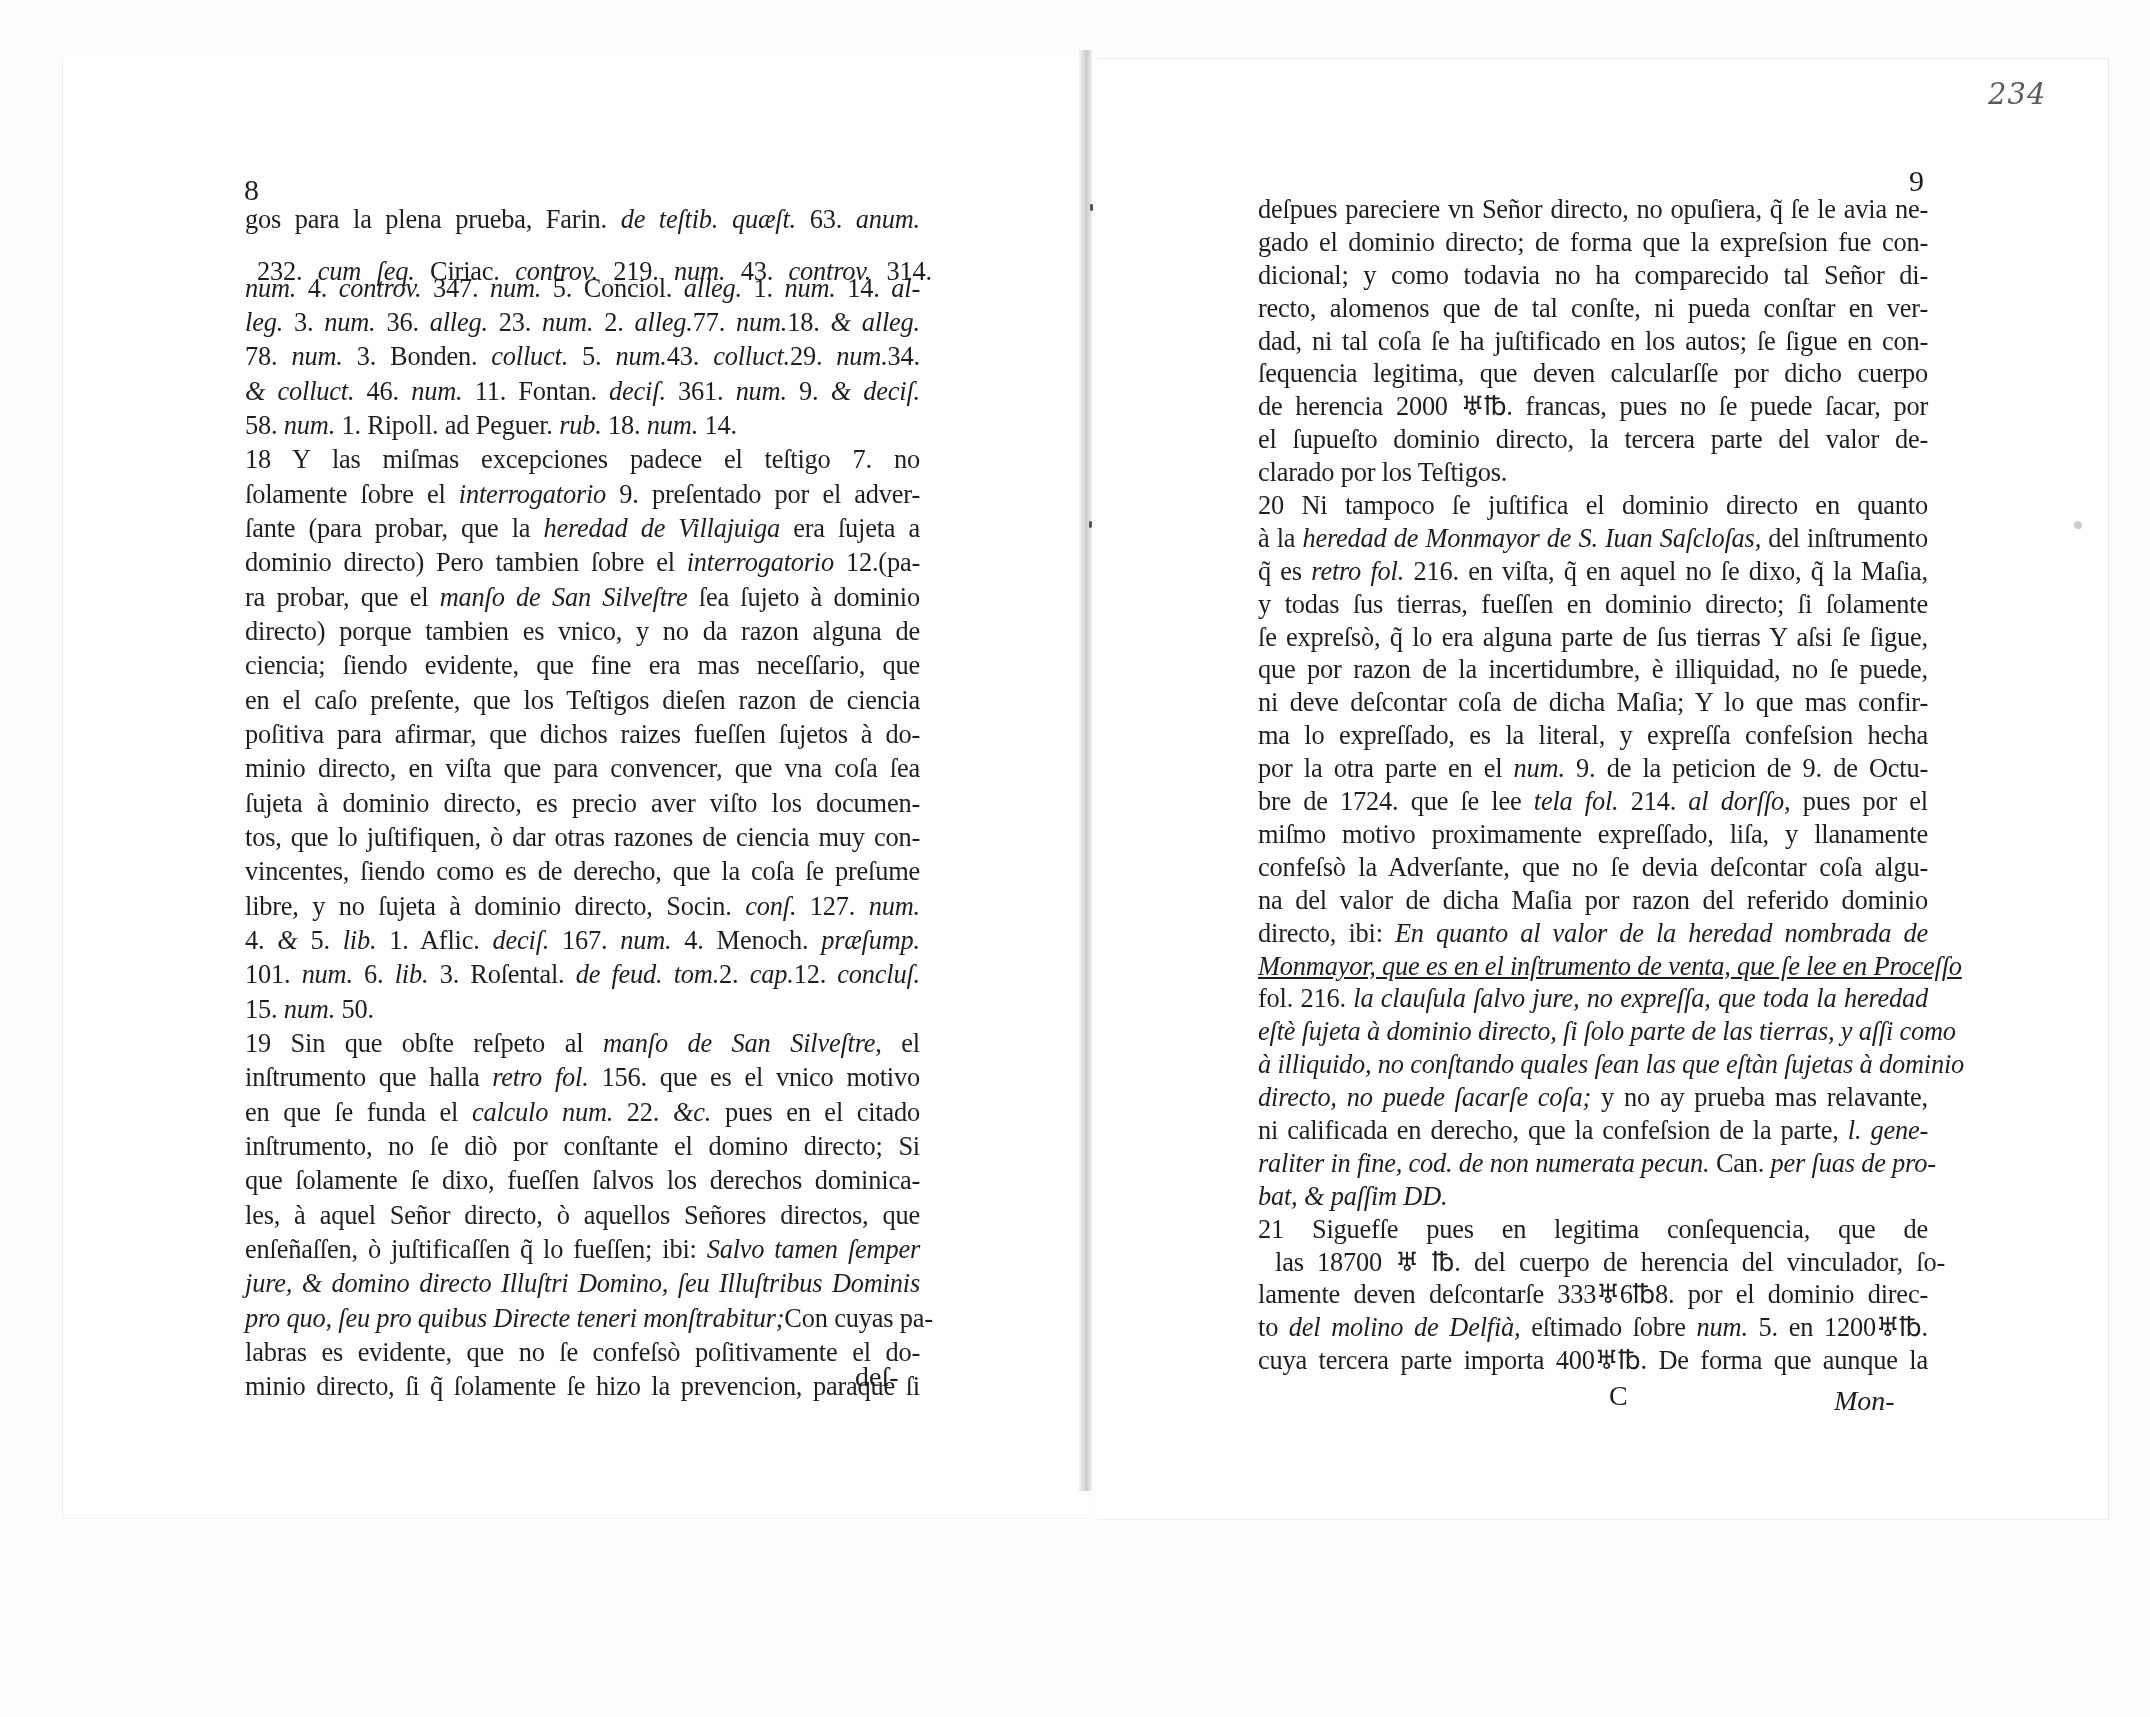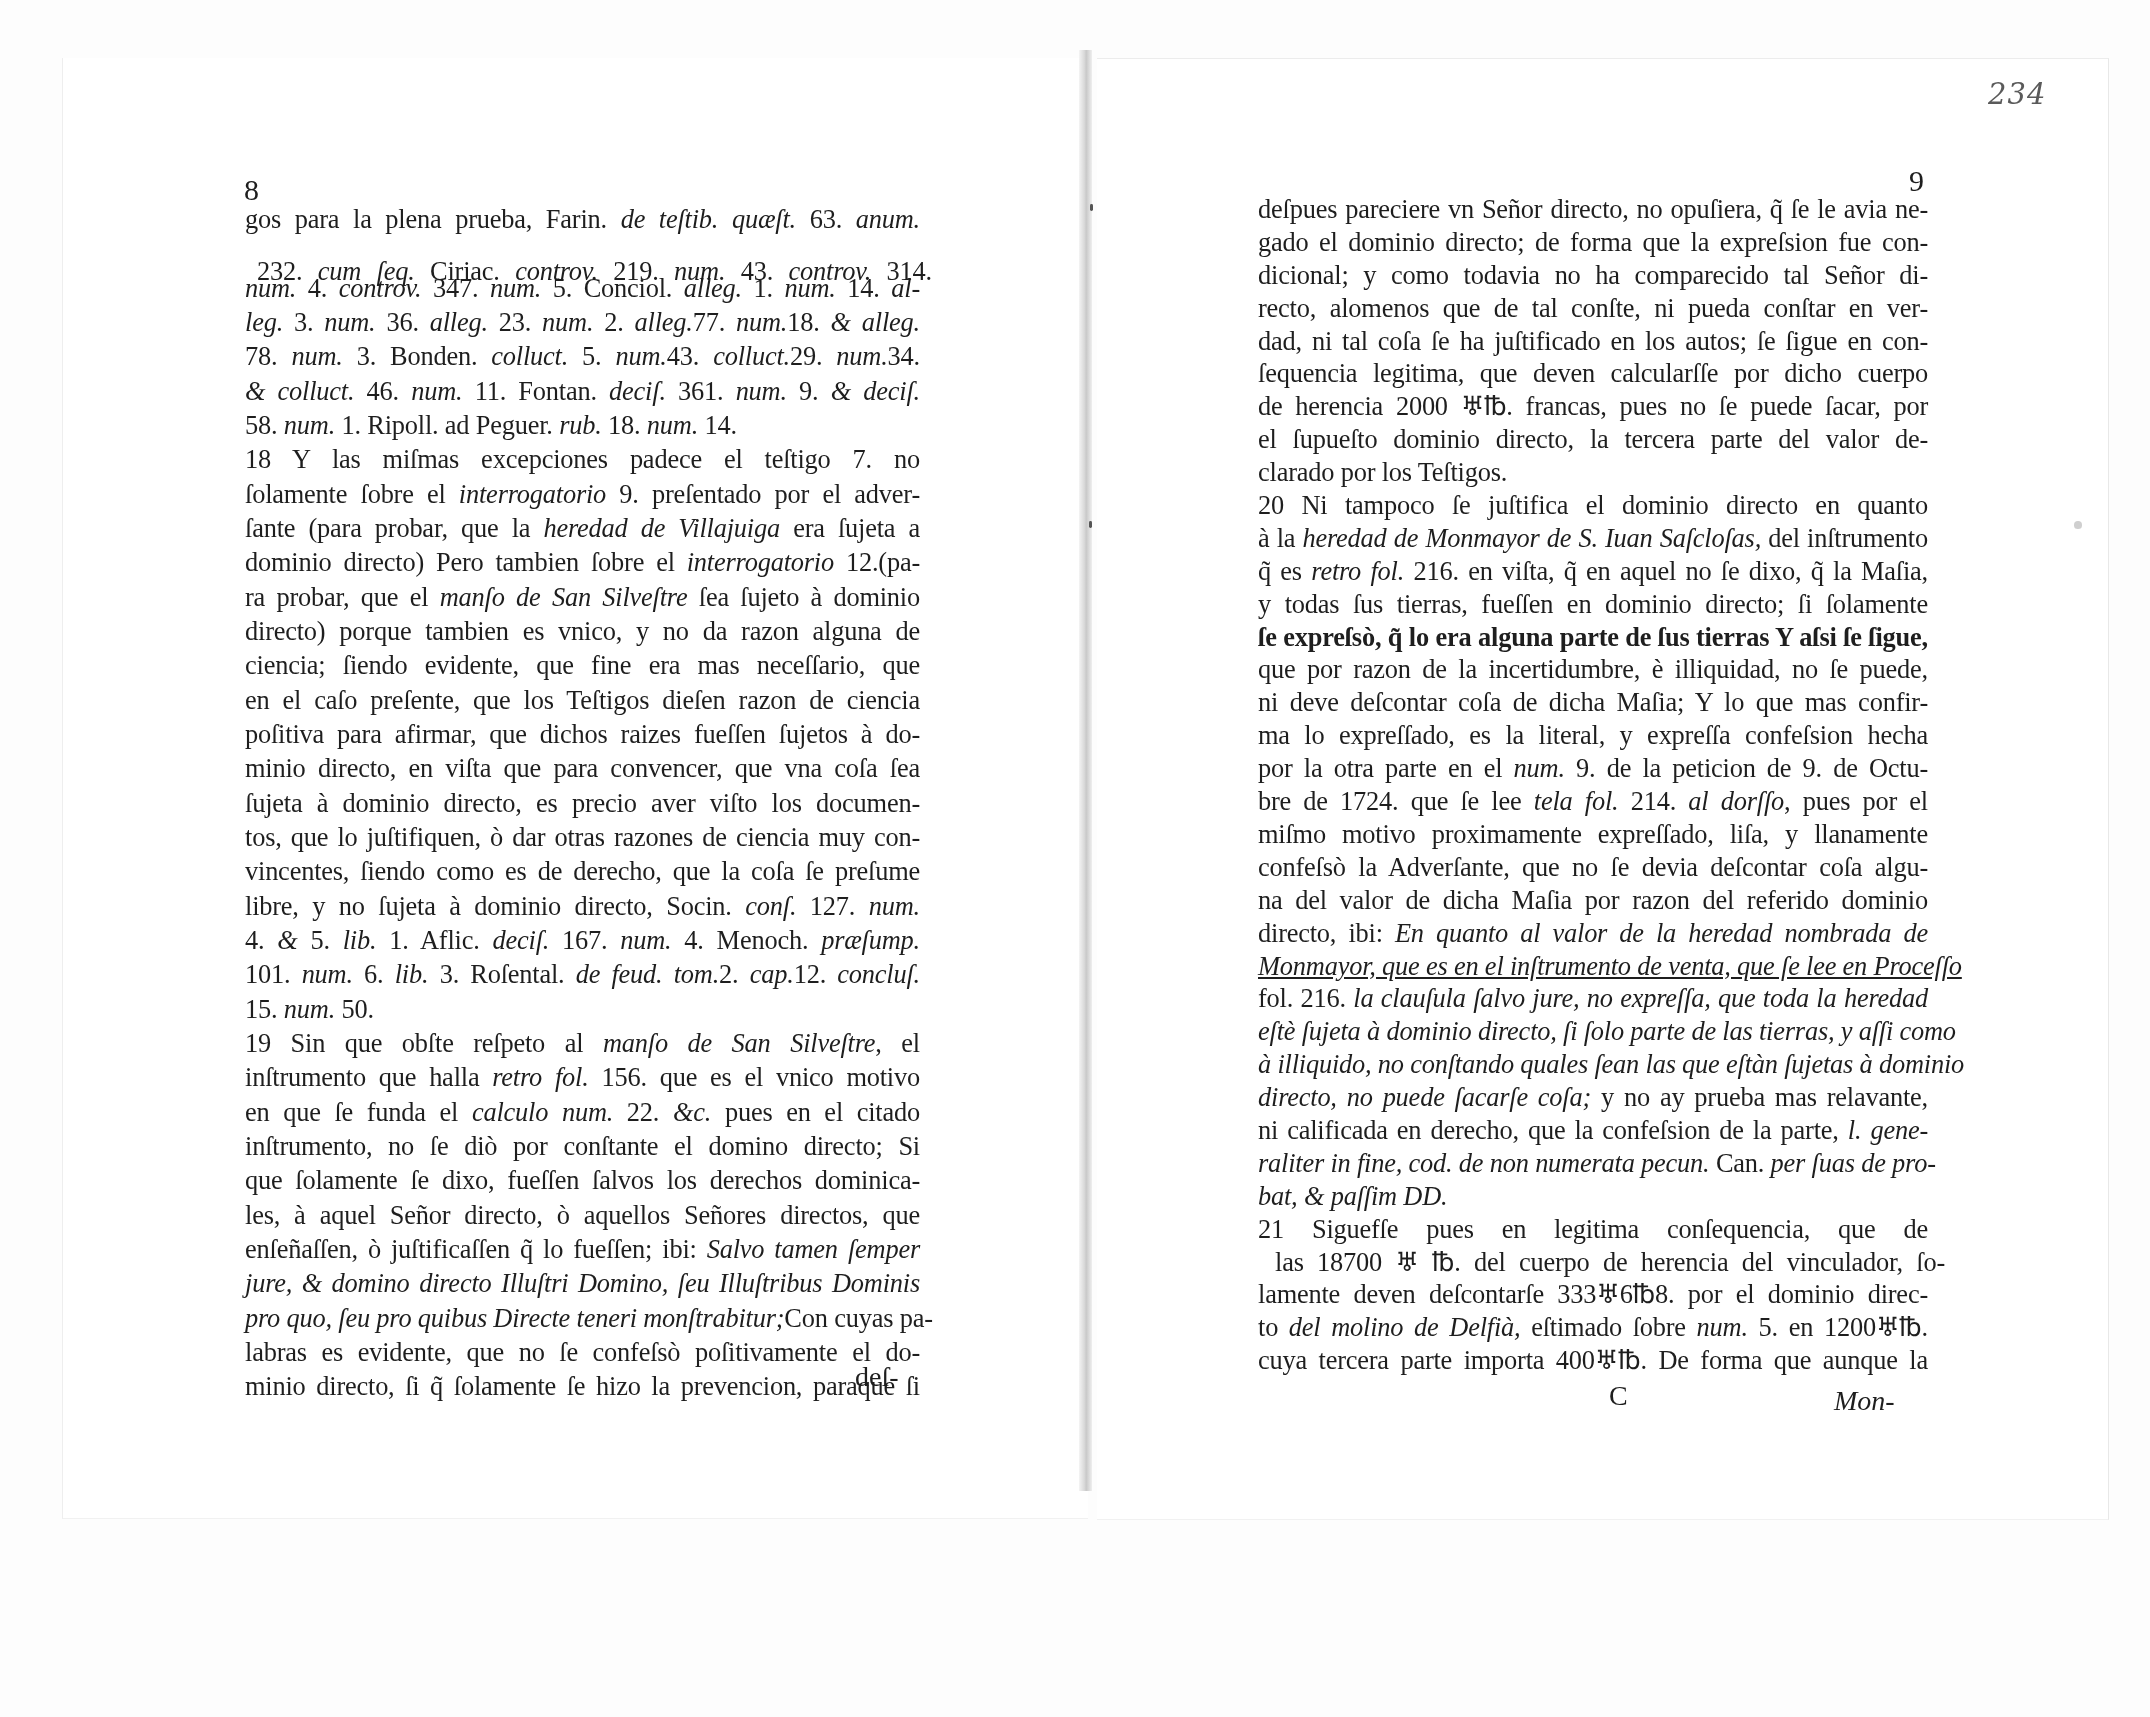--- a/index.html
+++ b/index.html
@@ -97,21 +97,21 @@
     <div class="line" style="top: 99px; width: 100%;"><span>recto, alomenos que de tal conſte, ni pueda conſtar en ver-</span></div>
     <div class="line" style="top: 132px; width: 100%;"><span>dad, ni tal coſa ſe ha juſtificado en los autos; ſe ſigue en con-</span></div>
     <div class="line" style="top: 164px; width: 100%;"><span>ſequencia legitima, que deven calcularſſe por dicho cuerpo</span></div>
     <div class="line" style="top: 197px; width: 100%;"><span>de herencia 2000 ♅℔. francas, pues no ſe puede ſacar, por</span></div>
     <div class="line" style="top: 230px; width: 100%;"><span>el ſupueſto dominio directo, la tercera parte del valor de-</span></div>
     <div class="line last" style="top: 263px; width: 100%;"><span>clarado por los Teſtigos.</span></div>
     <div class="line" style="top: 296px; width: 100%;"><span>20   Ni tampoco ſe juſtifica el dominio directo en quanto</span></div>
     <div class="line" style="top: 329px; width: 100%;"><span>à la </span><span class="it">heredad de Monmayor de S. Iuan Saſcloſas,</span><span> del inſtrumento</span></div>
     <div class="line" style="top: 362px; width: 100%;"><span>q̃ es </span><span class="it">retro fol.</span><span> 216. en viſta, q̃ en aquel no ſe dixo, q̃ la Maſia,</span></div>
     <div class="line" style="top: 395px; width: 100%;"><span>y todas ſus tierras, fueſſen en dominio directo; ſi ſolamente</span></div>
-    <div class="line" style="top: 428px; width: 100%; font-weight: bold;"><span>ſe expreſsò, q̃ lo era alguna parte de ſus tierras Y aſsi ſe ſigue,</span></div>
+    <div class="line" style="top: 428px; width: 100%;"><span>ſe expreſsò, q̃ lo era alguna parte de ſus tierras Y aſsi ſe ſigue,</span></div>
     <div class="line" style="top: 460px; width: 100%;"><span>que por razon de la incertidumbre, è illiquidad, no ſe puede,</span></div>
     <div class="line" style="top: 493px; width: 100%;"><span>ni deve deſcontar coſa de dicha Maſia; Y lo que mas confir-</span></div>
     <div class="line" style="top: 526px; width: 100%;"><span>ma lo expreſſado, es la literal, y expreſſa confeſsion hecha</span></div>
     <div class="line" style="top: 559px; width: 100%;"><span>por la otra parte en el </span><span class="it">num.</span><span> 9. de la peticion de 9. de Octu-</span></div>
     <div class="line" style="top: 592px; width: 100%;"><span>bre de 1724. que ſe lee </span><span class="it">tela fol.</span><span> 214. </span><span class="it">al dorſſo</span><span>, pues por el</span></div>
     <div class="line" style="top: 625px; width: 100%;"><span>miſmo motivo proximamente expreſſado, liſa, y llanamente</span></div>
     <div class="line" style="top: 658px; width: 100%;"><span>confeſsò la Adverſante, que no ſe devia deſcontar coſa algu-</span></div>
     <div class="line" style="top: 691px; width: 100%;"><span>na del valor de dicha Maſia por razon del referido dominio</span></div>
     <div class="line" style="top: 724px; width: 100%;"><span>directo, ibi: </span><span class="it">En quanto al valor de la heredad nombrada de</span></div>
     <div class="line" style="top: 757px; width: 100%; text-decoration: underline;"><span class="it">Monmayor, que es en el inſtrumento de venta, que ſe lee en Proceſſo</span></div>

